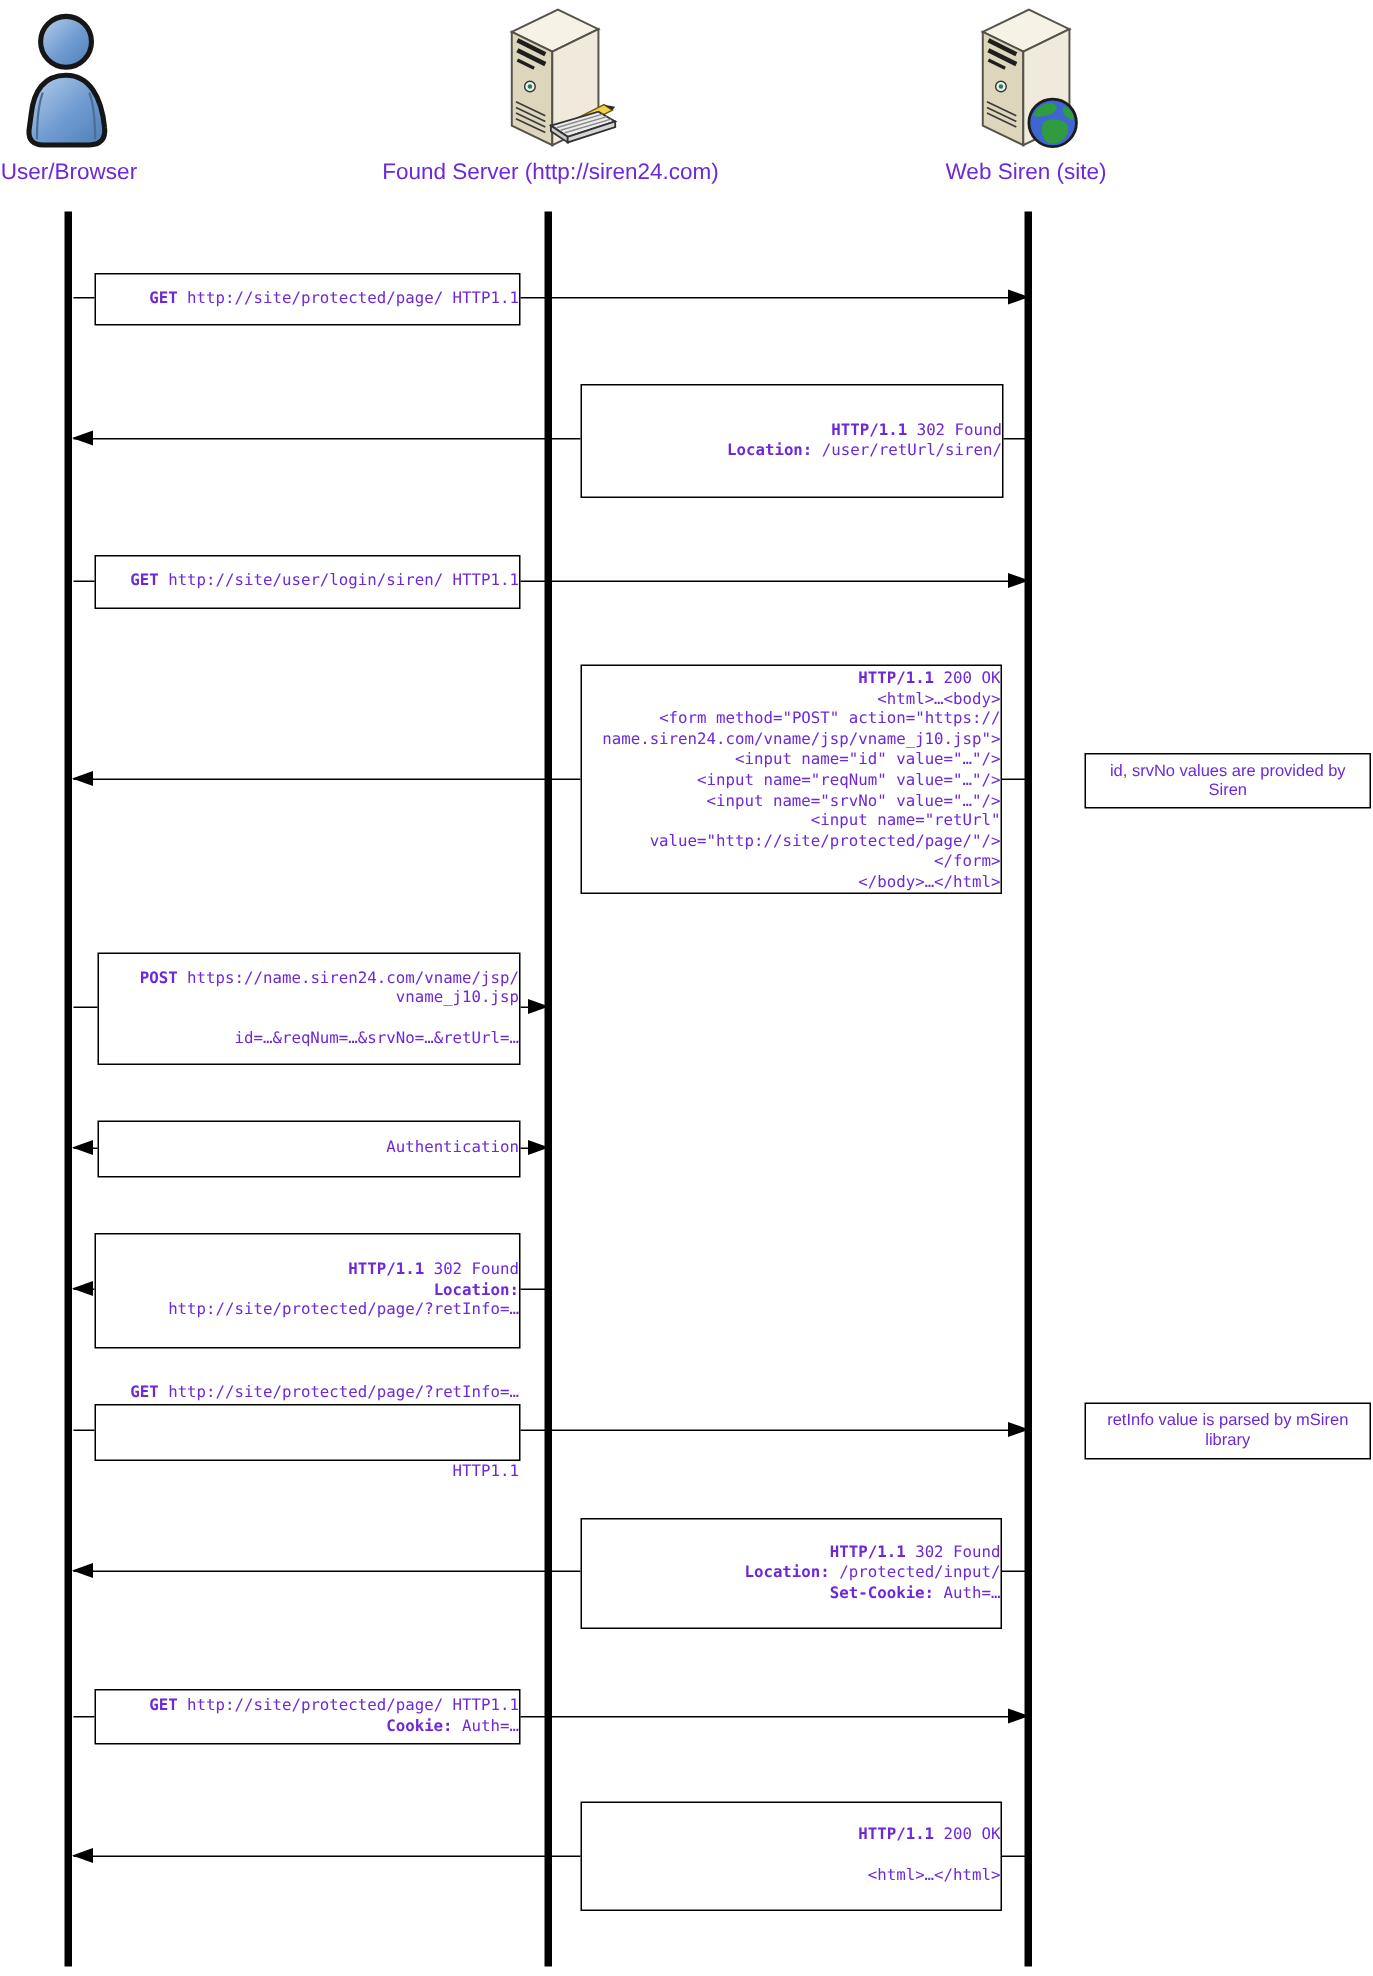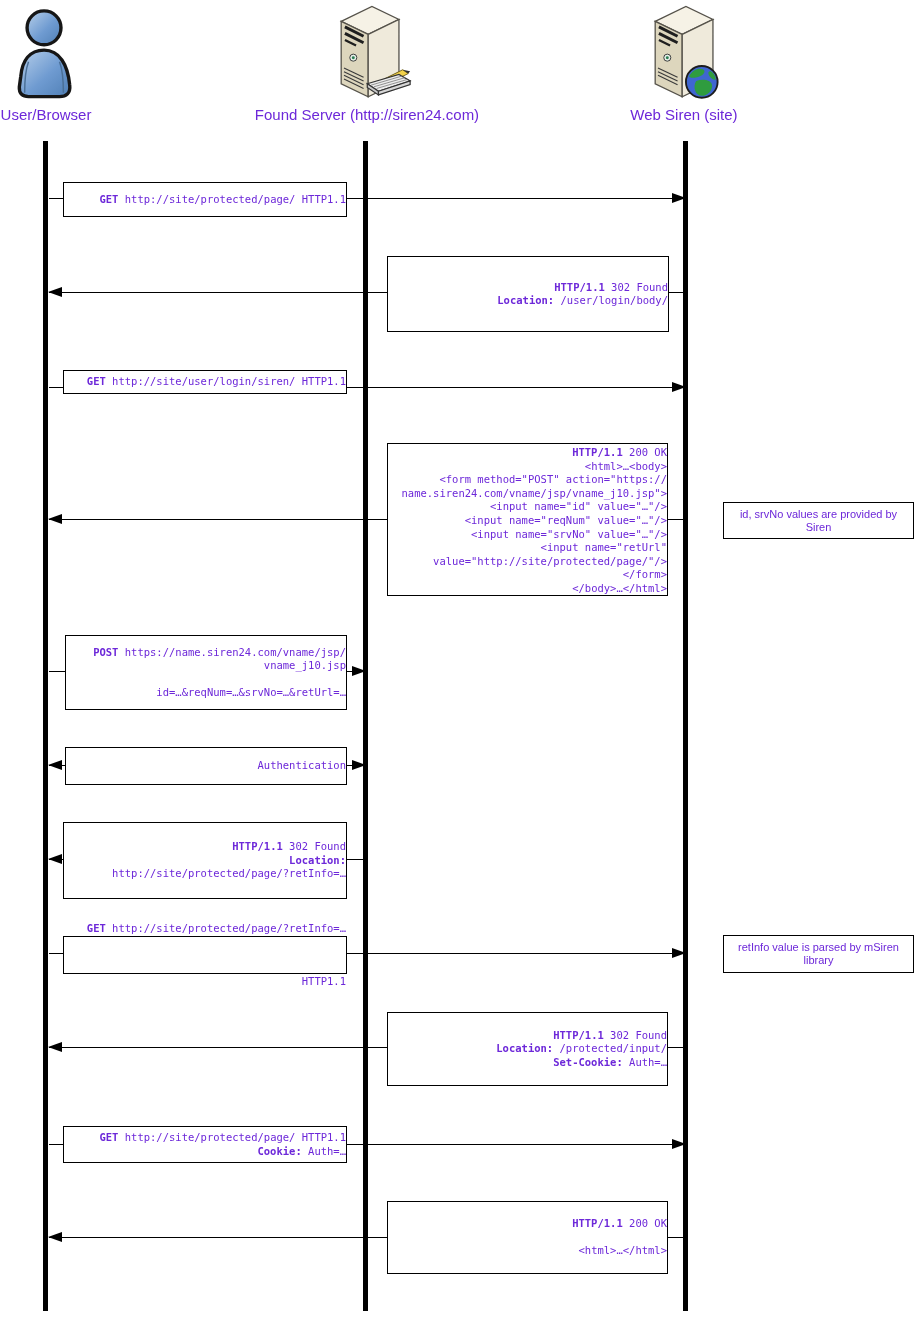--- a/index.html
+++ b/index.html
@@ -35,21 +35,21 @@
   .ah-l{left:-1px;border-right:14px solid #000;}
 
   
   .box{position:absolute;background:#fff;border:1.2px solid #000;z-index:3;box-sizing:border-box;
        font-family:"DejaVu Sans Mono","Liberation Mono",monospace;font-size:10.5px;line-height:13.5px;
        display:flex;flex-direction:column;justify-content:center;padding-left:8px;align-items:flex-end;}
   .line{white-space:pre;min-height:13.5px;}
   .b{font-weight:bold;}
   .b1 {left:63px; top:182px; width:284px;height:35px;}
   .b2 {left:387px;top:256px; width:282px;height:76px;}
-  .b3 {left:63px; top:370px; width:284px;height:24px;}
+  .b3 {left:63px; top:370px; width:284px;height:36px;}
   .b4 {left:387px;top:443px; width:281px;height:153px;justify-content:flex-start;
        padding-left:6px;padding-top:2px;line-height:13.6px;}
   .b4 .line{min-height:13.6px;}
   .b5 {left:65px; top:635px; width:282px;height:75px;}
   .b6 {left:65px; top:747px; width:282px;height:38px;padding-left:0;}
   .b7 {left:63px; top:822px; width:284px;height:77px;}
   .b8 {left:63px; top:936px; width:284px;height:38px;gap:39px;}
   .b9 {left:387px;top:1012px;width:281px;height:74px;}
   .b10{left:63px; top:1126px;width:284px;height:37px;}
   .b11{left:387px;top:1201px;width:281px;height:73px;}
@@ -174,21 +174,21 @@
     </div>
   <div class="arrow full a11">
       <span class="ah ah-l"></span>
     </div>
 
   <div class="box b1">
       <div class="line"><span class="b">GET</span><span> http://site/protected/page/ HTTP1.1</span></div>
     </div>
   <div class="box b2">
       <div class="line"><span class="b">HTTP/1.1</span><span> 302 Found</span></div>
-      <div class="line"><span class="b">Location:</span><span> /user/login/body/</span></div>
+      <div class="line"><span class="b">Location:</span><span> /user/retUrl/siren/</span></div>
     </div>
   <div class="box b3">
       <div class="line"><span class="b">GET</span><span> http://site/user/login/siren/ HTTP1.1</span></div>
     </div>
   <div class="box b4">
       <div class="line"><span class="b">HTTP/1.1</span><span> 200 OK</span></div>
       <div class="line"><span>&lt;html&gt;…&lt;body&gt;</span></div>
       <div class="line"><span>&lt;form method="POST" action="https://</span></div>
       <div class="line"><span>name.siren24.com/vname/jsp/vname_j10.jsp"&gt;</span></div>
       <div class="line"><span>  &lt;input name="id" value="…"/&gt;</span></div>

